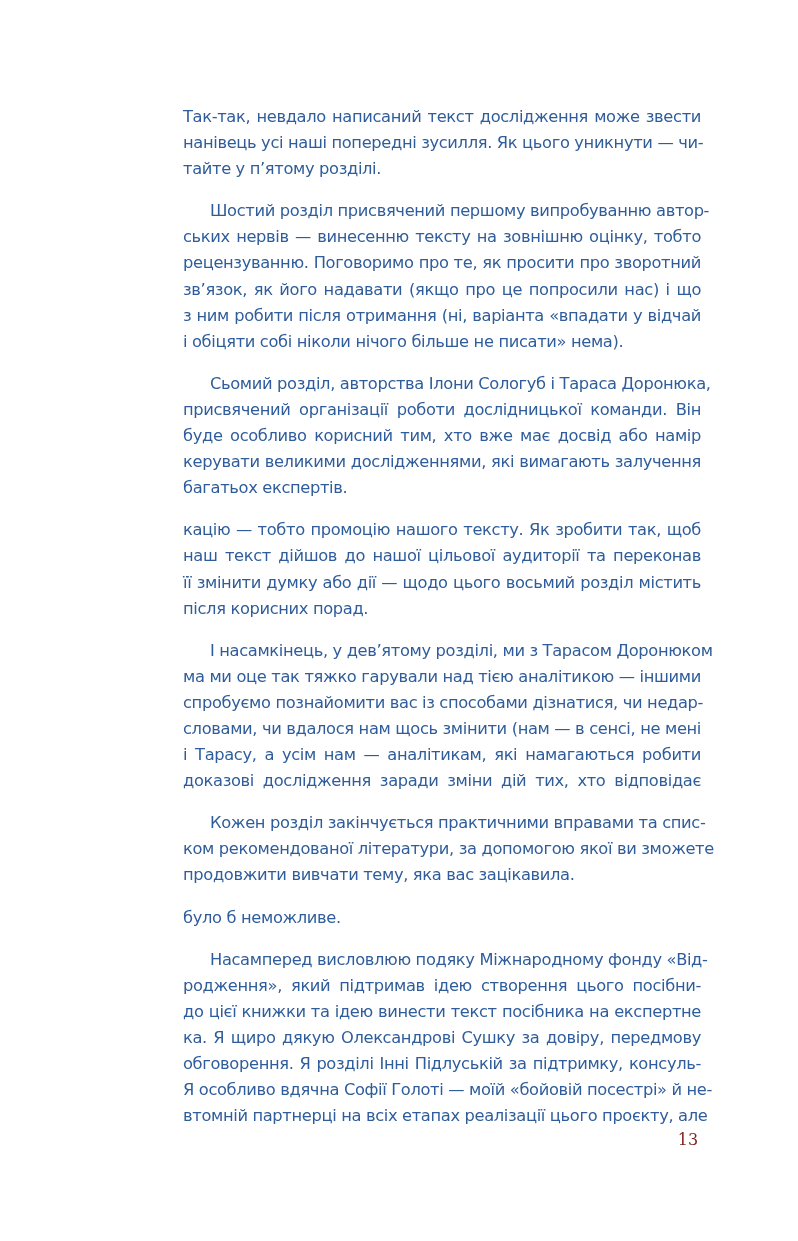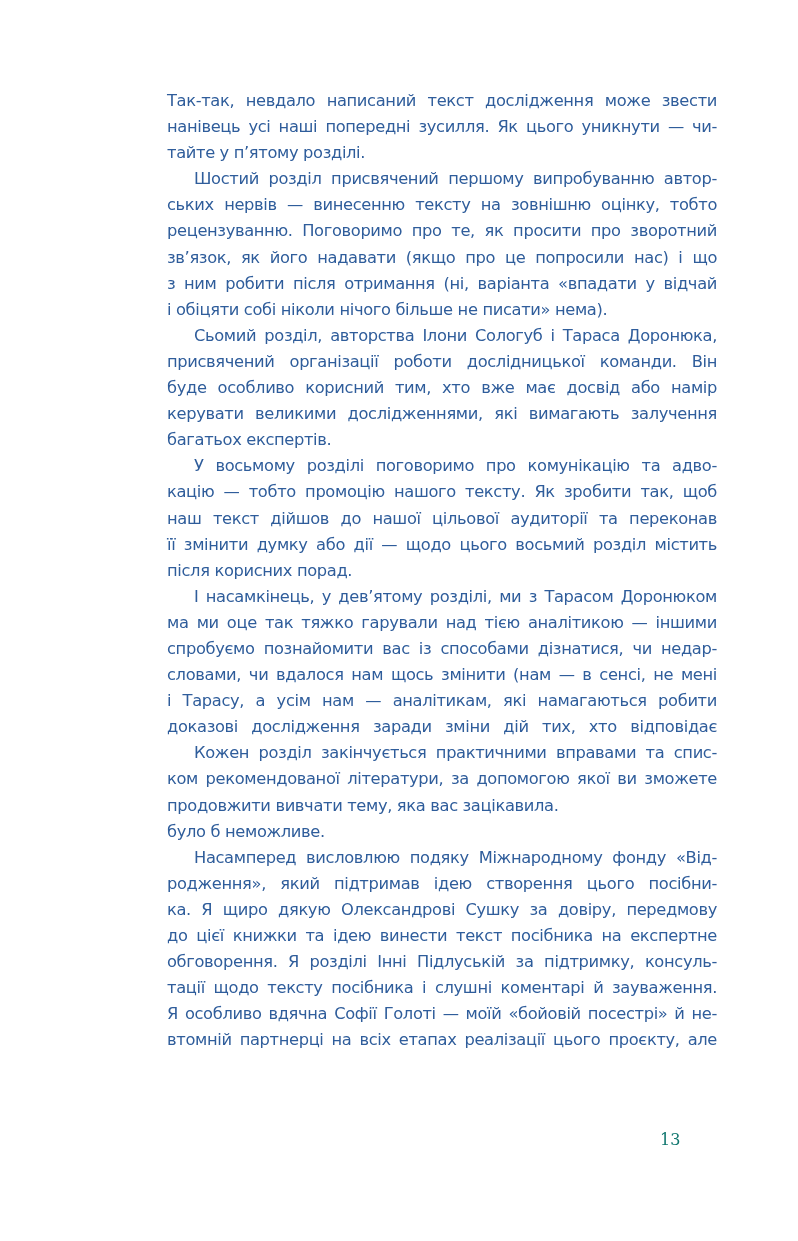--- a/index.html
+++ b/index.html
@@ -10,33 +10,33 @@
     top: 88px;
     width: 550px;
     font-family: "DejaVu Sans", sans-serif;
     font-size: 16.3px;
     line-height: 26.1px;
     color: #2f5d9b;
     text-align: justify;
     hyphens: manual;
     letter-spacing: -0.35px;
   }
-  .page p { margin: 0; }
+  .page p { margin: 16px; }
   .line { display: block; text-align: justify; text-align-last: justify; white-space: nowrap; }
   .line.last { text-align-last: left; }
   .line.ind { padding-left: 27px; }
   .pnum {
     position: absolute;
     left: 660px;
     top: 1130px;
     width: 56px;
-    text-align: left;
+    text-align: center;
     font-family: "DejaVu Serif", serif;
     font-size: 16px;
-    color: #0f766e;
+    color: #7f1d1d;
   }
 </style>
 </head>
 <body>
 
 <div class="page" id="page">
     <p>
       <span class="line">Так-так, невдало написаний текст дослідження може звести</span>
       <span class="line">нанівець усі наші попередні зусилля. Як цього уникнути — чи-</span>
       <span class="line last">тайте у п’ятому розділі.</span>
@@ -50,21 +50,20 @@
       <span class="line last">і обіцяти собі ніколи нічого більше не писати» нема).</span>
     </p>
     <p>
       <span class="line ind">Сьомий розділ, авторства Ілони Сологуб і Тараса Доронюка,</span>
       <span class="line">присвячений організації роботи дослідницької команди. Він</span>
       <span class="line">буде особливо корисний тим, хто вже має досвід або намір</span>
       <span class="line">керувати великими дослідженнями, які вимагають залучення</span>
       <span class="line last">багатьох експертів.</span>
     </p>
     <p>
-      <span class="line ind">У восьмому розділі поговоримо про комунікацію та адво-</span>
       <span class="line">кацію — тобто промоцію нашого тексту. Як зробити так, щоб</span>
       <span class="line">наш текст дійшов до нашої цільової аудиторії та переконав</span>
       <span class="line">її змінити думку або дії — щодо цього восьмий розділ містить</span>
       <span class="line last">після корисних порад.</span>
     </p>
     <p>
       <span class="line ind">І насамкінець, у дев’ятому розділі, ми з Тарасом Доронюком</span>
       <span class="line">ма ми оце так тяжко гарували над тією аналітикою — іншими</span>
       <span class="line">спробуємо познайомити вас із способами дізнатися, чи недар-</span>
       <span class="line">словами, чи вдалося нам щось змінити (нам — в сенсі, не мені</span>
@@ -75,21 +74,20 @@
       <span class="line ind">Кожен розділ закінчується практичними вправами та спис-</span>
       <span class="line">ком рекомендованої літератури, за допомогою якої ви зможете</span>
       <span class="line last">продовжити вивчати тему, яка вас зацікавила.</span>
     </p>
     <p>
       <span class="line last">було б неможливе.</span>
     </p>
     <p>
       <span class="line ind">Насамперед висловлюю подяку Міжнародному фонду «Від-</span>
       <span class="line">родження», який підтримав ідею створення цього посібни-</span>
+      <span class="line">до цієї книжки та ідею винести текст посібника на експертне</span>
       <span class="line">ка. Я щиро дякую Олександрові Сушку за довіру, передмову</span>
-      <span class="line">до цієї книжки та ідею винести текст посібника на експертне</span>
       <span class="line">обговорення. Я розділі Інні Підлуській за підтримку, консуль-</span>
-      <span class="line">тації щодо тексту посібника і слушні коментарі й зауваження.</span>
       <span class="line">Я особливо вдячна Софії Голоті — моїй «бойовій посестрі» й не-</span>
       <span class="line">втомній партнерці на всіх етапах реалізації цього проєкту, але</span>
     </p>
   </div>
 <div class="pnum">13</div>
 
 </body></html>

